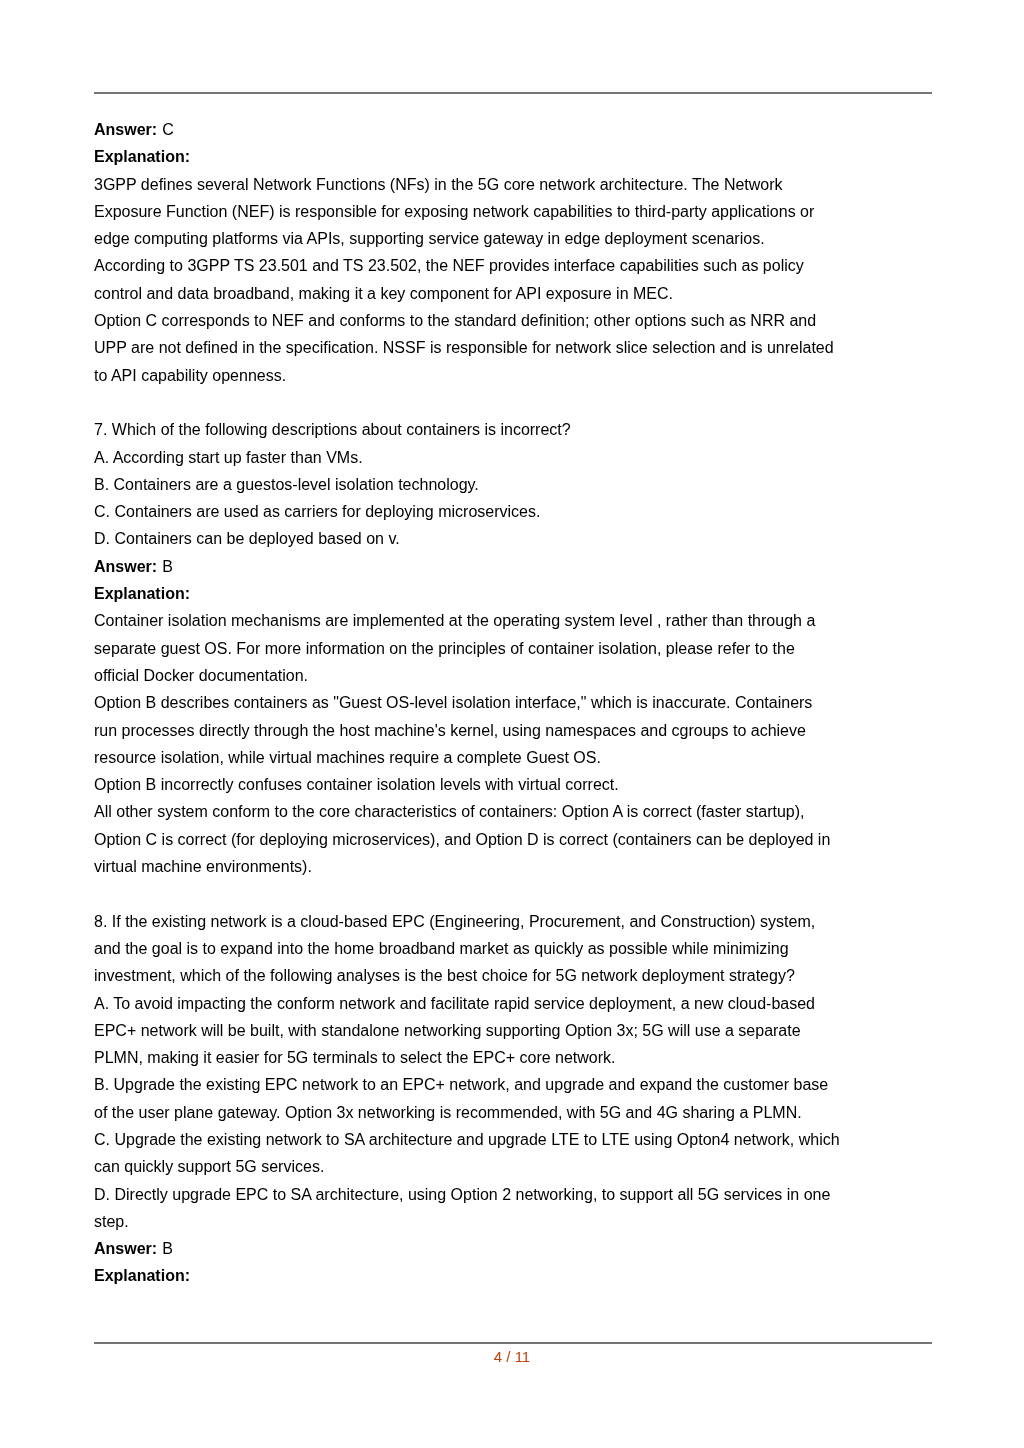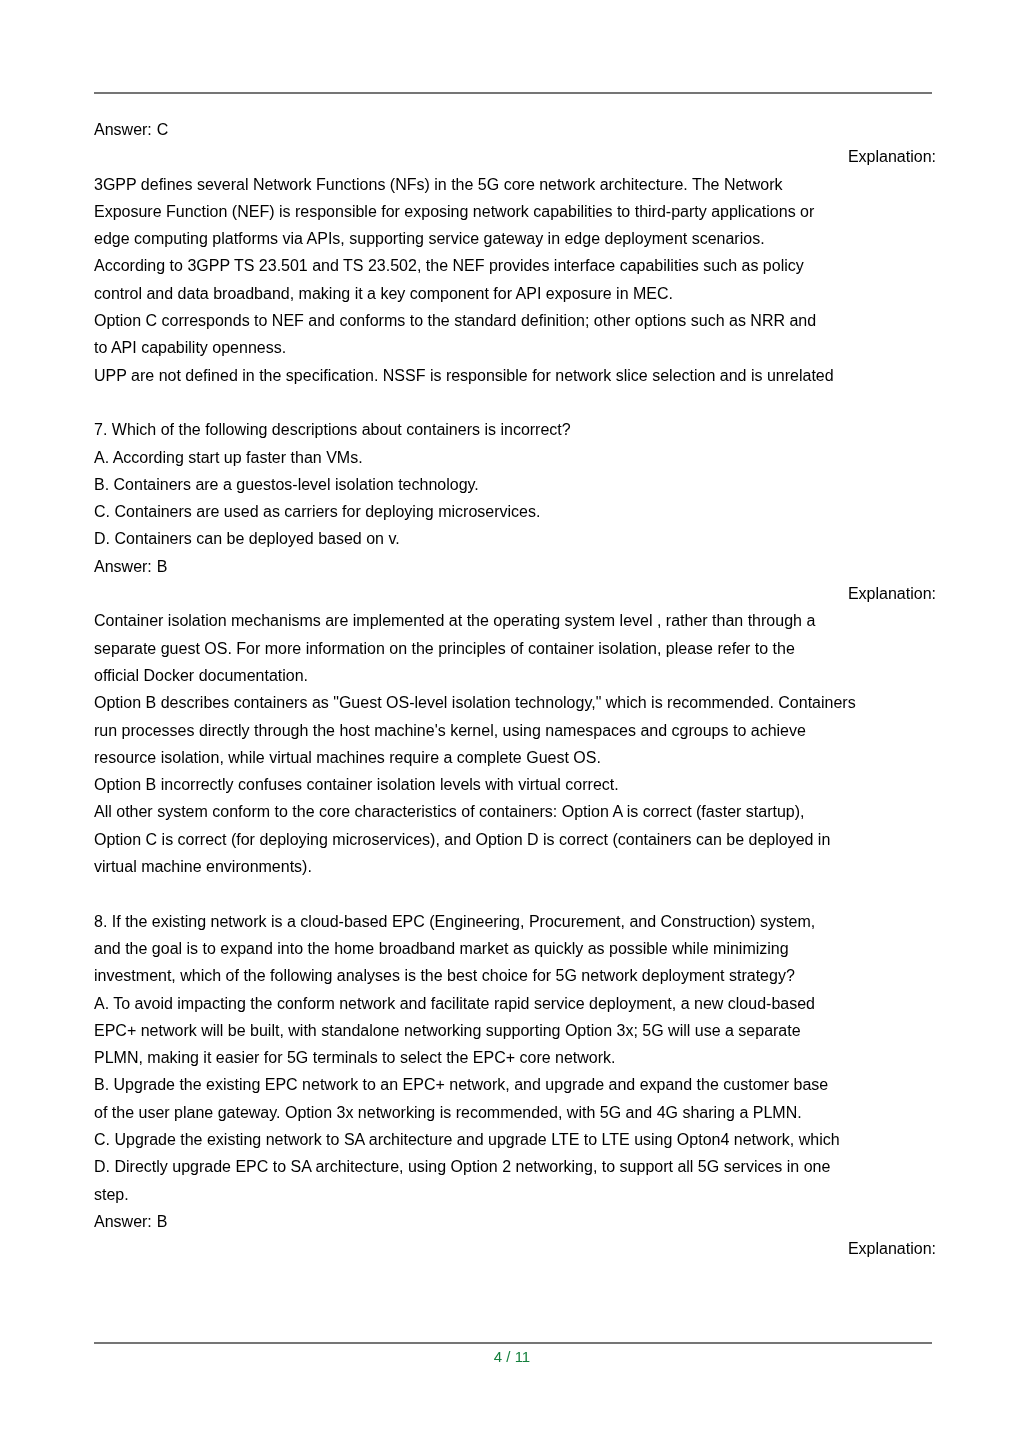--- a/index.html
+++ b/index.html
@@ -30,53 +30,53 @@
     top: 116px;
     width: 842px;
     font-size: 16px;
   }
   .line {
     line-height: 27.3px;
     height: 27.3px;
     white-space: pre;
     font-size: 16px;
   }
-  .b { font-weight: normal; text-align: right; }
+  .b { font-weight: bold; }
   .av { padding-left: 5px; }
   .spacer { height: 27.3px; }
   #footer-page {
     position: absolute;
     top: 1347px;
     left: 0;
     width: 1024px;
     text-align: center;
     font-size: 15px;
-    color: #15803d;
+    color: #c2410c;
     line-height: 20px;
   }
 </style>
 </head>
 <body style="background: rgb(255, 255, 255); color: rgb(0, 0, 0);">
 
 <div id="header-rule" class="rule"></div>
 
 <div id="content">
 
   <section>
     <div class="line"><span class="b">Answer:</span><span class="av">C</span></div>
     <div class="line b">Explanation:</div>
     <div>
         <div class="line">3GPP defines several Network Functions (NFs) in the 5G core network architecture. The Network</div>
         <div class="line">Exposure Function (NEF) is responsible for exposing network capabilities to third-party applications or</div>
         <div class="line">edge computing platforms via APIs, supporting service gateway in edge deployment scenarios.</div>
         <div class="line">According to 3GPP TS 23.501 and TS 23.502, the NEF provides interface capabilities such as policy</div>
         <div class="line">control and data broadband, making it a key component for API exposure in MEC.</div>
         <div class="line">Option C corresponds to NEF and conforms to the standard definition; other options such as NRR and</div>
+        <div class="line">UPP are not defined in the specification. NSSF is responsible for network slice selection and is unrelated</div>
         <div class="line">to API capability openness.</div>
-        <div class="line">UPP are not defined in the specification. NSSF is responsible for network slice selection and is unrelated</div>
       </div>
   </section>
 
   <div class="spacer"></div>
 
   <section>
     <div>
         <div class="line">7. Which of the following descriptions about containers is incorrect?</div>
       </div>
     <div>
@@ -84,21 +84,21 @@
         <div class="line">B. Containers are a guestos-level isolation technology.</div>
         <div class="line">C. Containers are used as carriers for deploying microservices.</div>
         <div class="line">D. Containers can be deployed based on v.</div>
       </div>
     <div class="line"><span class="b">Answer:</span><span class="av">B</span></div>
     <div class="line b">Explanation:</div>
     <div>
         <div class="line">Container isolation mechanisms are implemented at the operating system level , rather than through a</div>
         <div class="line">separate guest OS. For more information on the principles of container isolation, please refer to the</div>
         <div class="line">official Docker documentation.</div>
-        <div class="line">Option B describes containers as "Guest OS-level isolation technology," which is recommended. Containers</div>
+        <div class="line">Option B describes containers as "Guest OS-level isolation interface," which is inaccurate. Containers</div>
         <div class="line">run processes directly through the host machine's kernel, using namespaces and cgroups to achieve</div>
         <div class="line">resource isolation, while virtual machines require a complete Guest OS.</div>
         <div class="line">Option B incorrectly confuses container isolation levels with virtual correct.</div>
         <div class="line">All other system conform to the core characteristics of containers: Option A is correct (faster startup),</div>
         <div class="line">Option C is correct (for deploying microservices), and Option D is correct (containers can be deployed in</div>
         <div class="line">virtual machine environments).</div>
       </div>
   </section>
 
   <div class="spacer"></div>
@@ -109,20 +109,21 @@
         <div class="line">and the goal is to expand into the home broadband market as quickly as possible while minimizing</div>
         <div class="line">investment, which of the following analyses is the best choice for 5G network deployment strategy?</div>
       </div>
     <div>
         <div class="line">A. To avoid impacting the conform network and facilitate rapid service deployment, a new cloud-based</div>
         <div class="line">EPC+ network will be built, with standalone networking supporting Option 3x; 5G will use a separate</div>
         <div class="line">PLMN, making it easier for 5G terminals to select the EPC+ core network.</div>
         <div class="line">B. Upgrade the existing EPC network to an EPC+ network, and upgrade and expand the customer base</div>
         <div class="line">of the user plane gateway. Option 3x networking is recommended, with 5G and 4G sharing a PLMN.</div>
         <div class="line">C. Upgrade the existing network to SA architecture and upgrade LTE to LTE using Opton4 network, which</div>
+        <div class="line">can quickly support 5G services.</div>
         <div class="line">D. Directly upgrade EPC to SA architecture, using Option 2 networking, to support all 5G services in one</div>
         <div class="line">step.</div>
       </div>
     <div class="line"><span class="b">Answer:</span><span class="av">B</span></div>
     <div class="line b">Explanation:</div>
     <div></div>
   </section>
 
 </div>
 

